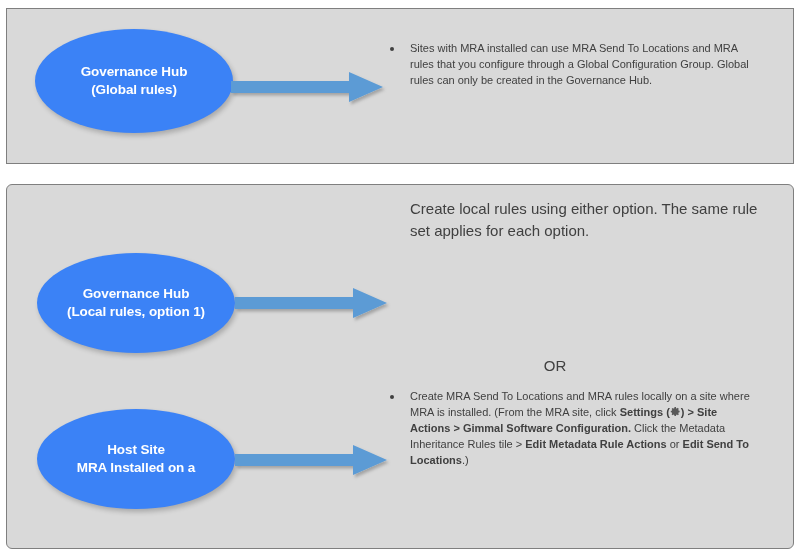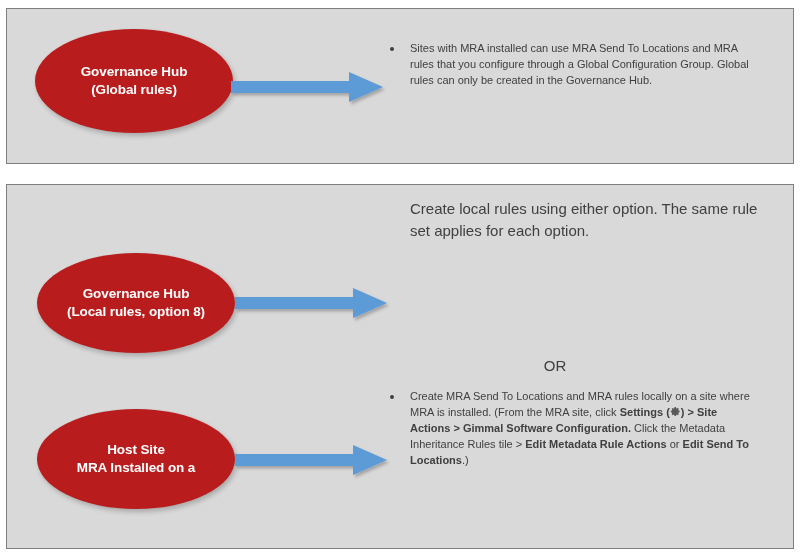--- a/index.html
+++ b/index.html
@@ -6,26 +6,26 @@
   body{
     width:800px;height:560px;background:#ffffff;
     font-family:"Liberation Sans", sans-serif;
     color:#404040;overflow:hidden;position:relative;
   }
   .panel{
     position:absolute;background:#d9d9d9;
     border:1px solid #7f7f7f;box-sizing:border-box;
   }
   #panel-global{left:6px;top:8px;width:788px;height:156px;}
-  #panel-local{left:6px;top:184px;width:788px;height:365px;}
+  #panel-local{left:6px;top:184px;width:788px;height:365px;border-radius:6px;}
 
   
   .node{
     position:absolute;border-radius:50%;
-    background:#b91c1c;
+    background:#3b82f6;
     box-shadow:2px 3px 5px rgba(0,0,0,0.22);
     display:flex;align-items:center;justify-content:center;
     text-align:center;color:#ffffff;font-weight:bold;
     font-size:13.5px;line-height:1.32;letter-spacing:-0.1px;
     box-sizing:border-box;padding:4px 10px;
   }
   .node .ln{display:block;white-space:nowrap;}
 
   
   .arrow{position:absolute;}
@@ -85,21 +85,21 @@
 
 </div>
 
 <div class="panel" id="panel-local">
 
   <div class="tblock" style="left:403px;top:13px;width:350px;">Create local rules using either option. The same rule set applies for each option.</div>
 
   <div class="node" style="left:30px;top:68px;width:198px;height:100px;">
     <div>
       <span class="ln">Governance Hub</span>
-      <span class="ln">(Local rules, option 8)</span>
+      <span class="ln">(Local rules, option 1)</span>
     </div>
   </div>
 
   <div class="arrow" style="left:228px;top:102px;">
     <svg width="152" height="32" viewBox="0 0 152 32">
       <polygon points="0,10 118,10 118,1 152,16 118,31 118,22 0,22" fill="#5b9bd5" filter="url(#sh1)"></polygon>
     </svg>
   </div>
 
 

